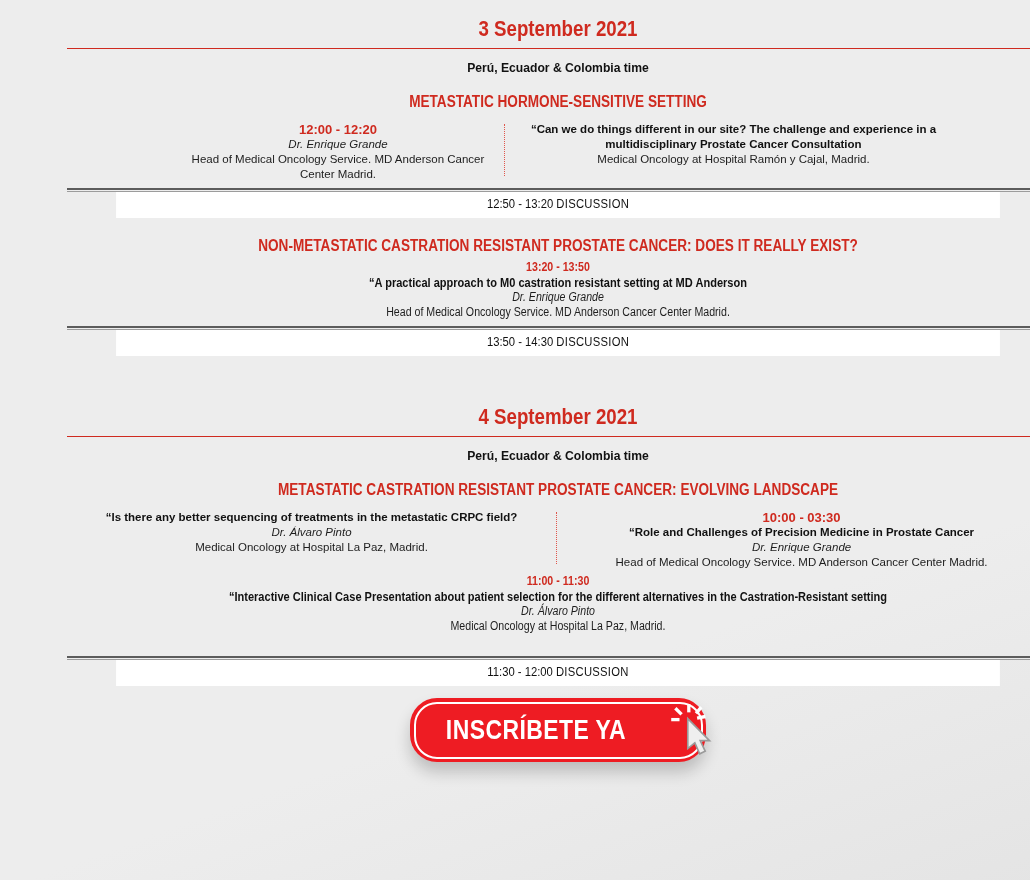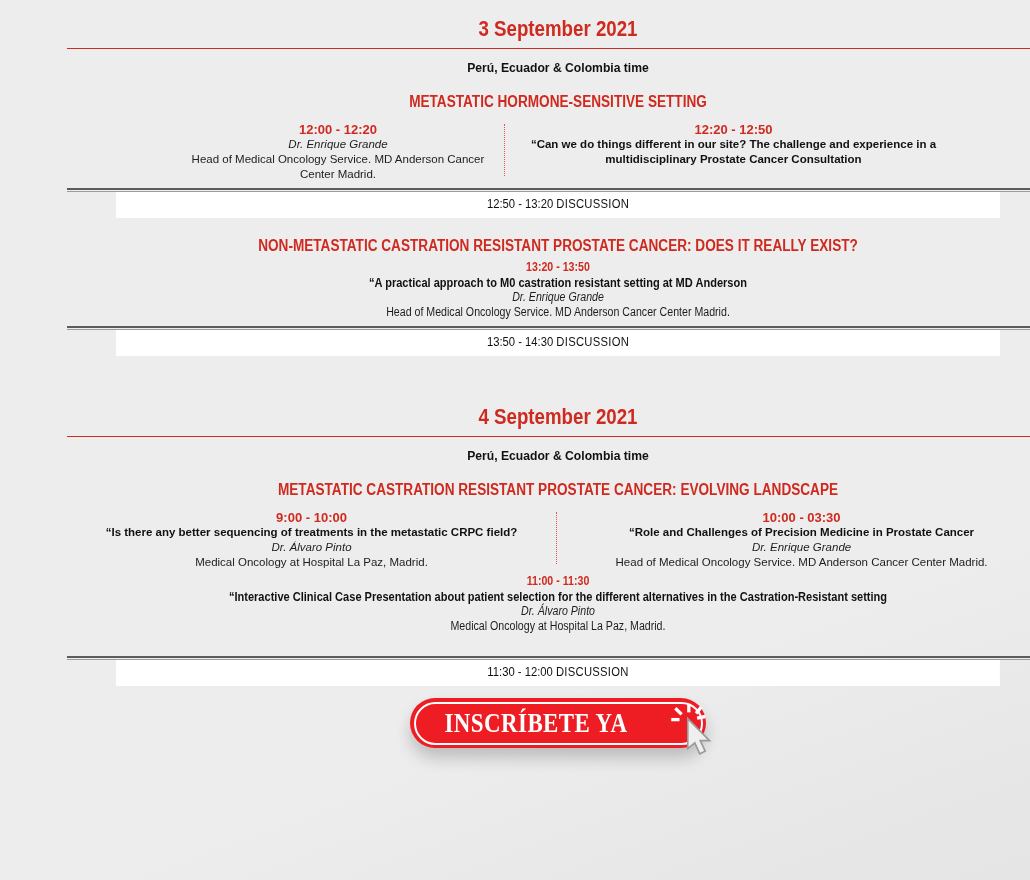--- a/index.html
+++ b/index.html
@@ -69,27 +69,26 @@
   .disc .band .d{letter-spacing:0.3px;}
 
   .single-block{margin-top:4px;}
   .mt18{margin-top:18px;}
   .mt16{}
   .mt48{margin-top:48px;}
 
   .btn-wrap{display:flex;justify-content:center;margin-top:12px;}
   .register-btn{
     position:relative;
-    width:296px;height:50px;
+    width:296px;height:64px;
     background:var(--button-red);
     border:none;
     border-radius:27px;
     cursor:pointer;
     box-shadow:0 10px 16px rgba(0,0,0,0.20);
-    font-family:Liberation Serif, serif;
   }
   .register-btn::before{
     content:"";
     position:absolute;inset:3.5px;
     border:2px solid #ffffff;
     border-radius:23px;
     pointer-events:none;
   }
   .register-btn .label{
     position:absolute;left:0;right:44px;top:0;bottom:0;
@@ -122,22 +121,22 @@
     <div class="col d1-left">
       <div class="inner cx">
         <div class="time">12:00 - 12:20</div>
         <div class="speaker">Dr. Enrique Grande</div>
         <div class="aff">Head of Medical Oncology Service. MD Anderson Cancer Center Madrid.</div>
       </div>
     </div>
     <div class="vdiv"></div>
     <div class="col d1-right">
       <div class="inner cx">
-        <div class="time">12:20 - 12:50</div>
         <div class="stitle">“Can we do things different in our site? The challenge and experience in a multidisciplinary Prostate Cancer Consultation</div>
+        <div class="aff">Medical Oncology at Hospital Ramón y Cajal, Madrid.</div>
       </div>
     </div>
   </div>
 
   <div class="disc">
     <div class="l1"></div>
     <div class="l2"></div>
     <div class="band cond9"><span class="t">12:50 - 13:20</span> <span class="d">DISCUSSION</span></div>
   </div>
 
@@ -158,21 +157,20 @@
 
   <div class="date-title cx cond mt48" style="padding-top:0;">4 September 2021</div>
   <div class="rule-red"></div>
   <div class="tz cx cond9">Perú, Ecuador &amp; Colombia time</div>
 
   <div class="heading cx cond">METASTATIC CASTRATION RESISTANT PROSTATE CANCER: EVOLVING LANDSCAPE</div>
 
   <div class="cols">
     <div class="col d2-col">
       <div class="inner cx">
-        <div class="time">9:00 - 10:00</div>
         <div class="stitle nowrap">“Is there any better sequencing of treatments in the metastatic CRPC field?</div>
         <div class="speaker">Dr. Álvaro Pinto</div>
         <div class="aff">Medical Oncology at Hospital La Paz, Madrid.</div>
       </div>
     </div>
     <div class="vdiv"></div>
     <div class="col d2-col">
       <div class="inner cx">
         <div class="time">10:00 - 03:30</div>
         <div class="stitle nowrap">“Role and Challenges of Precision Medicine in Prostate Cancer</div>

